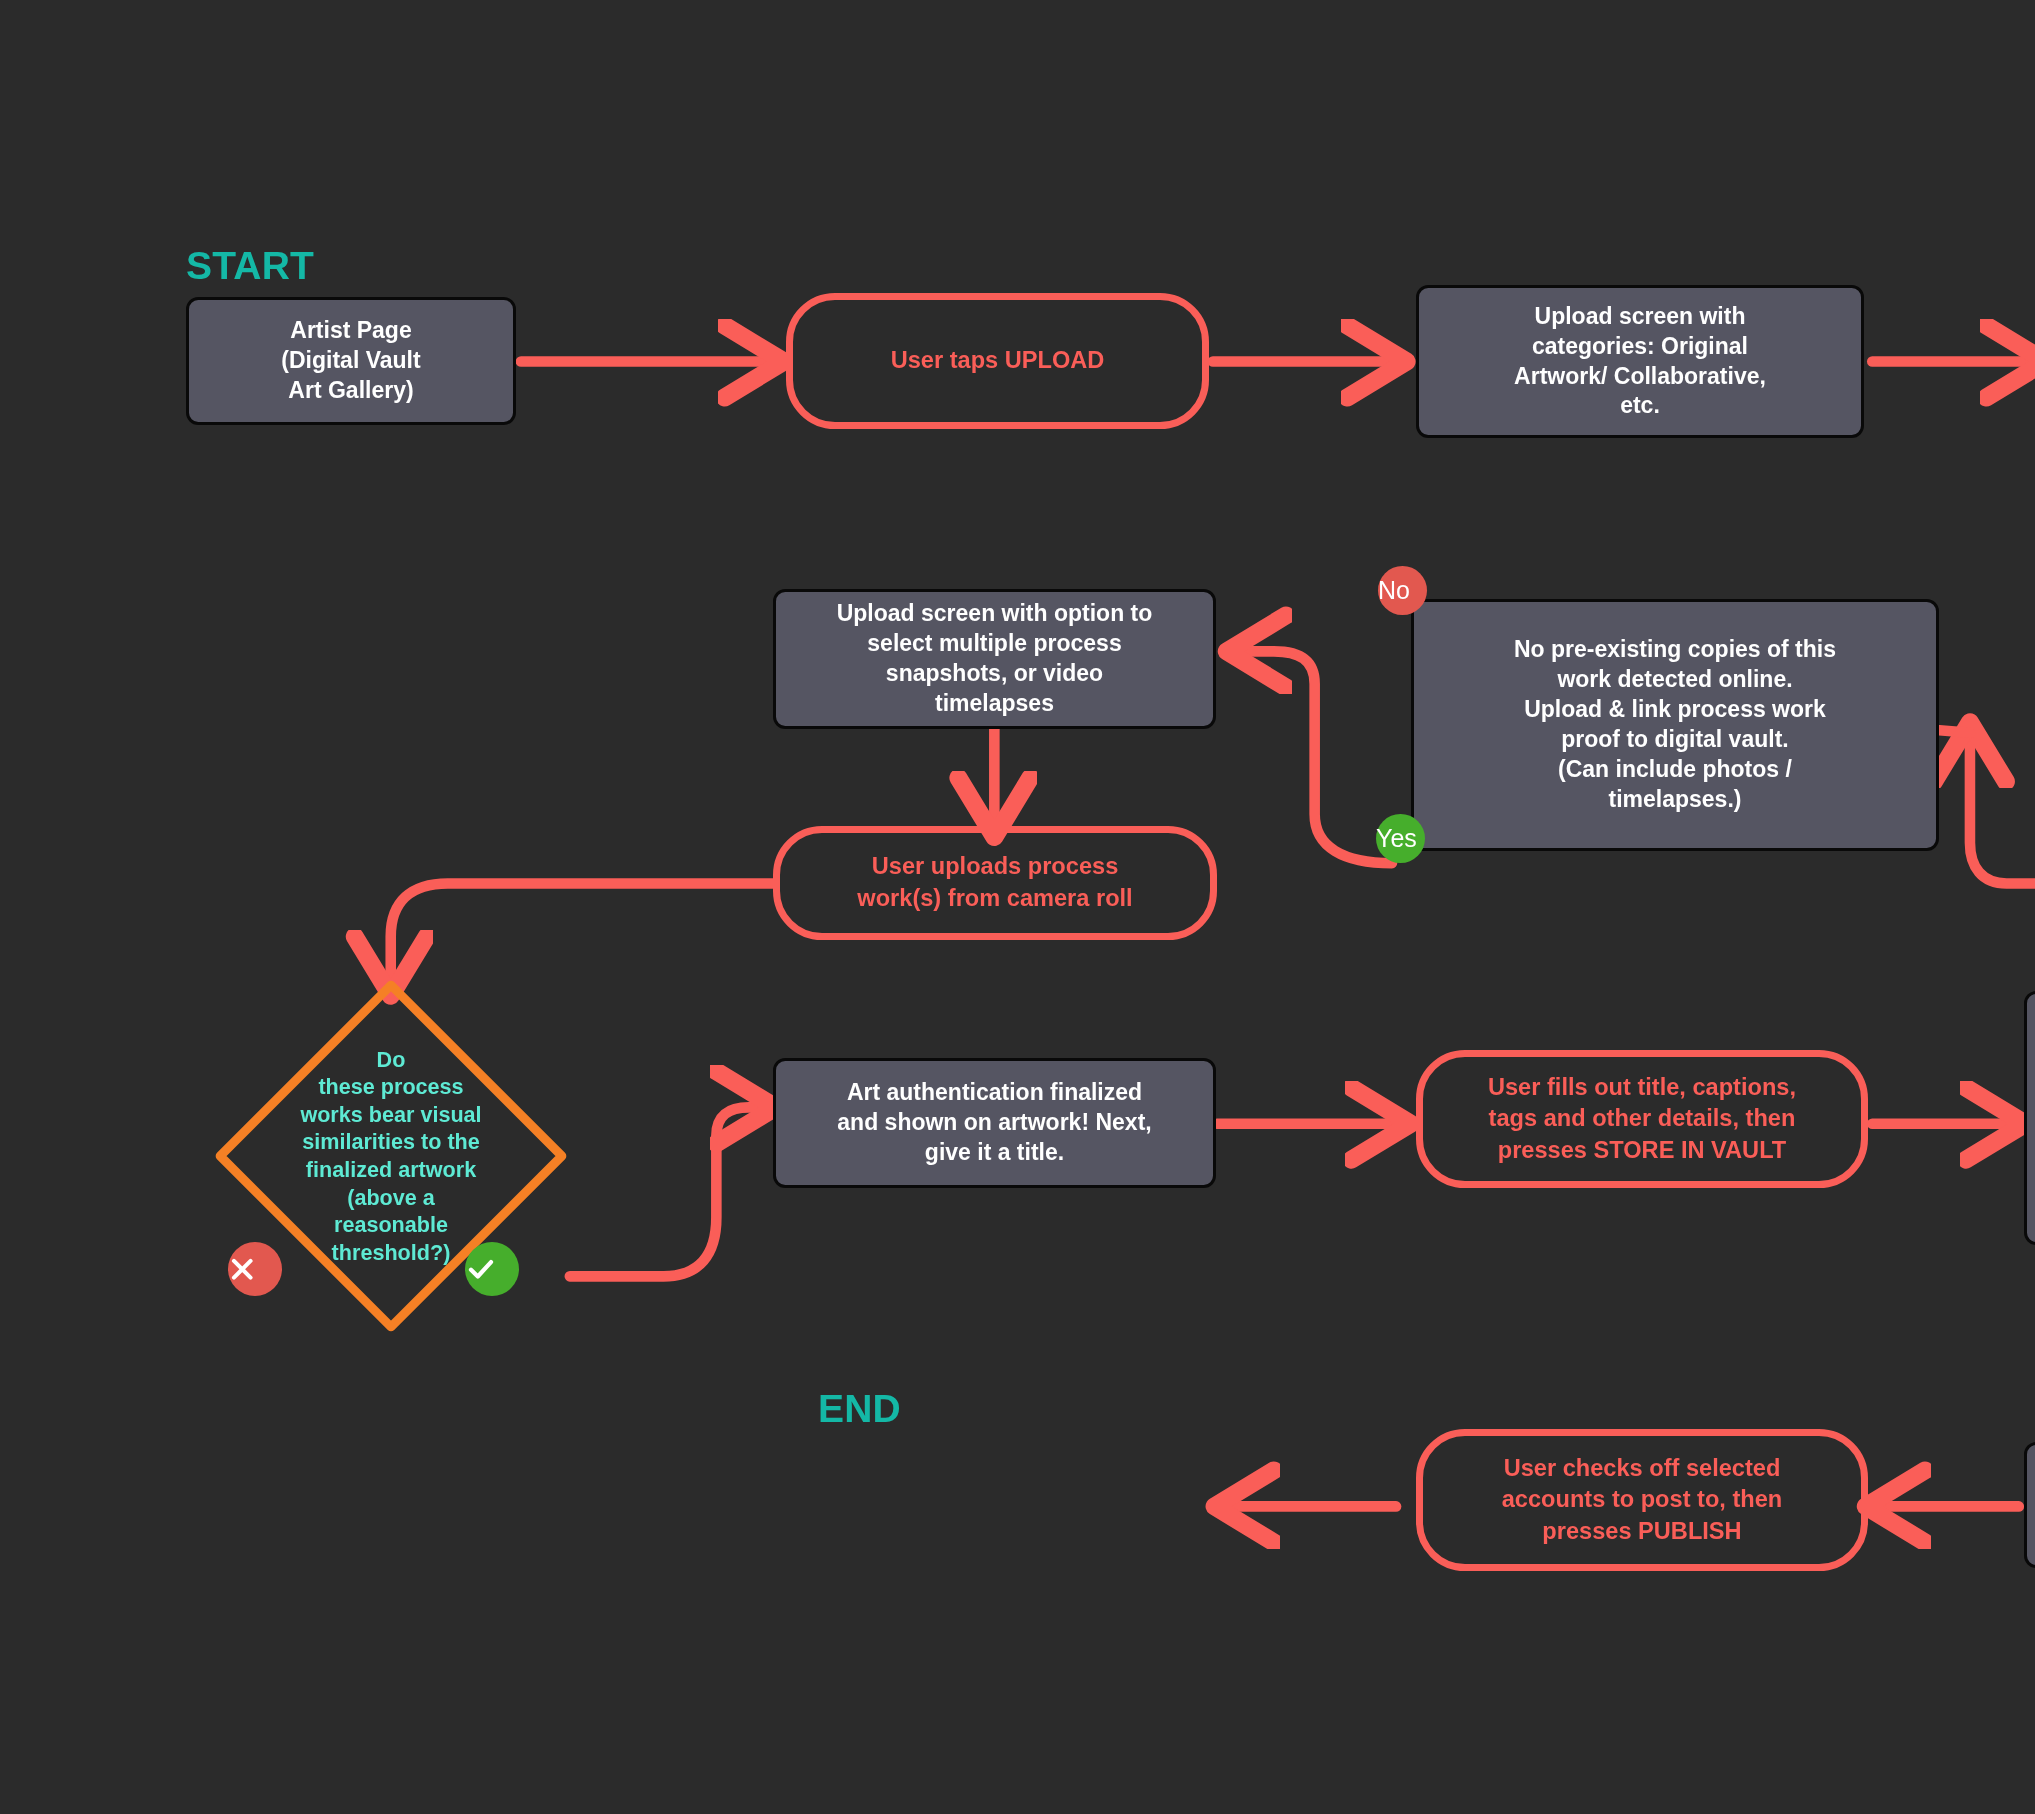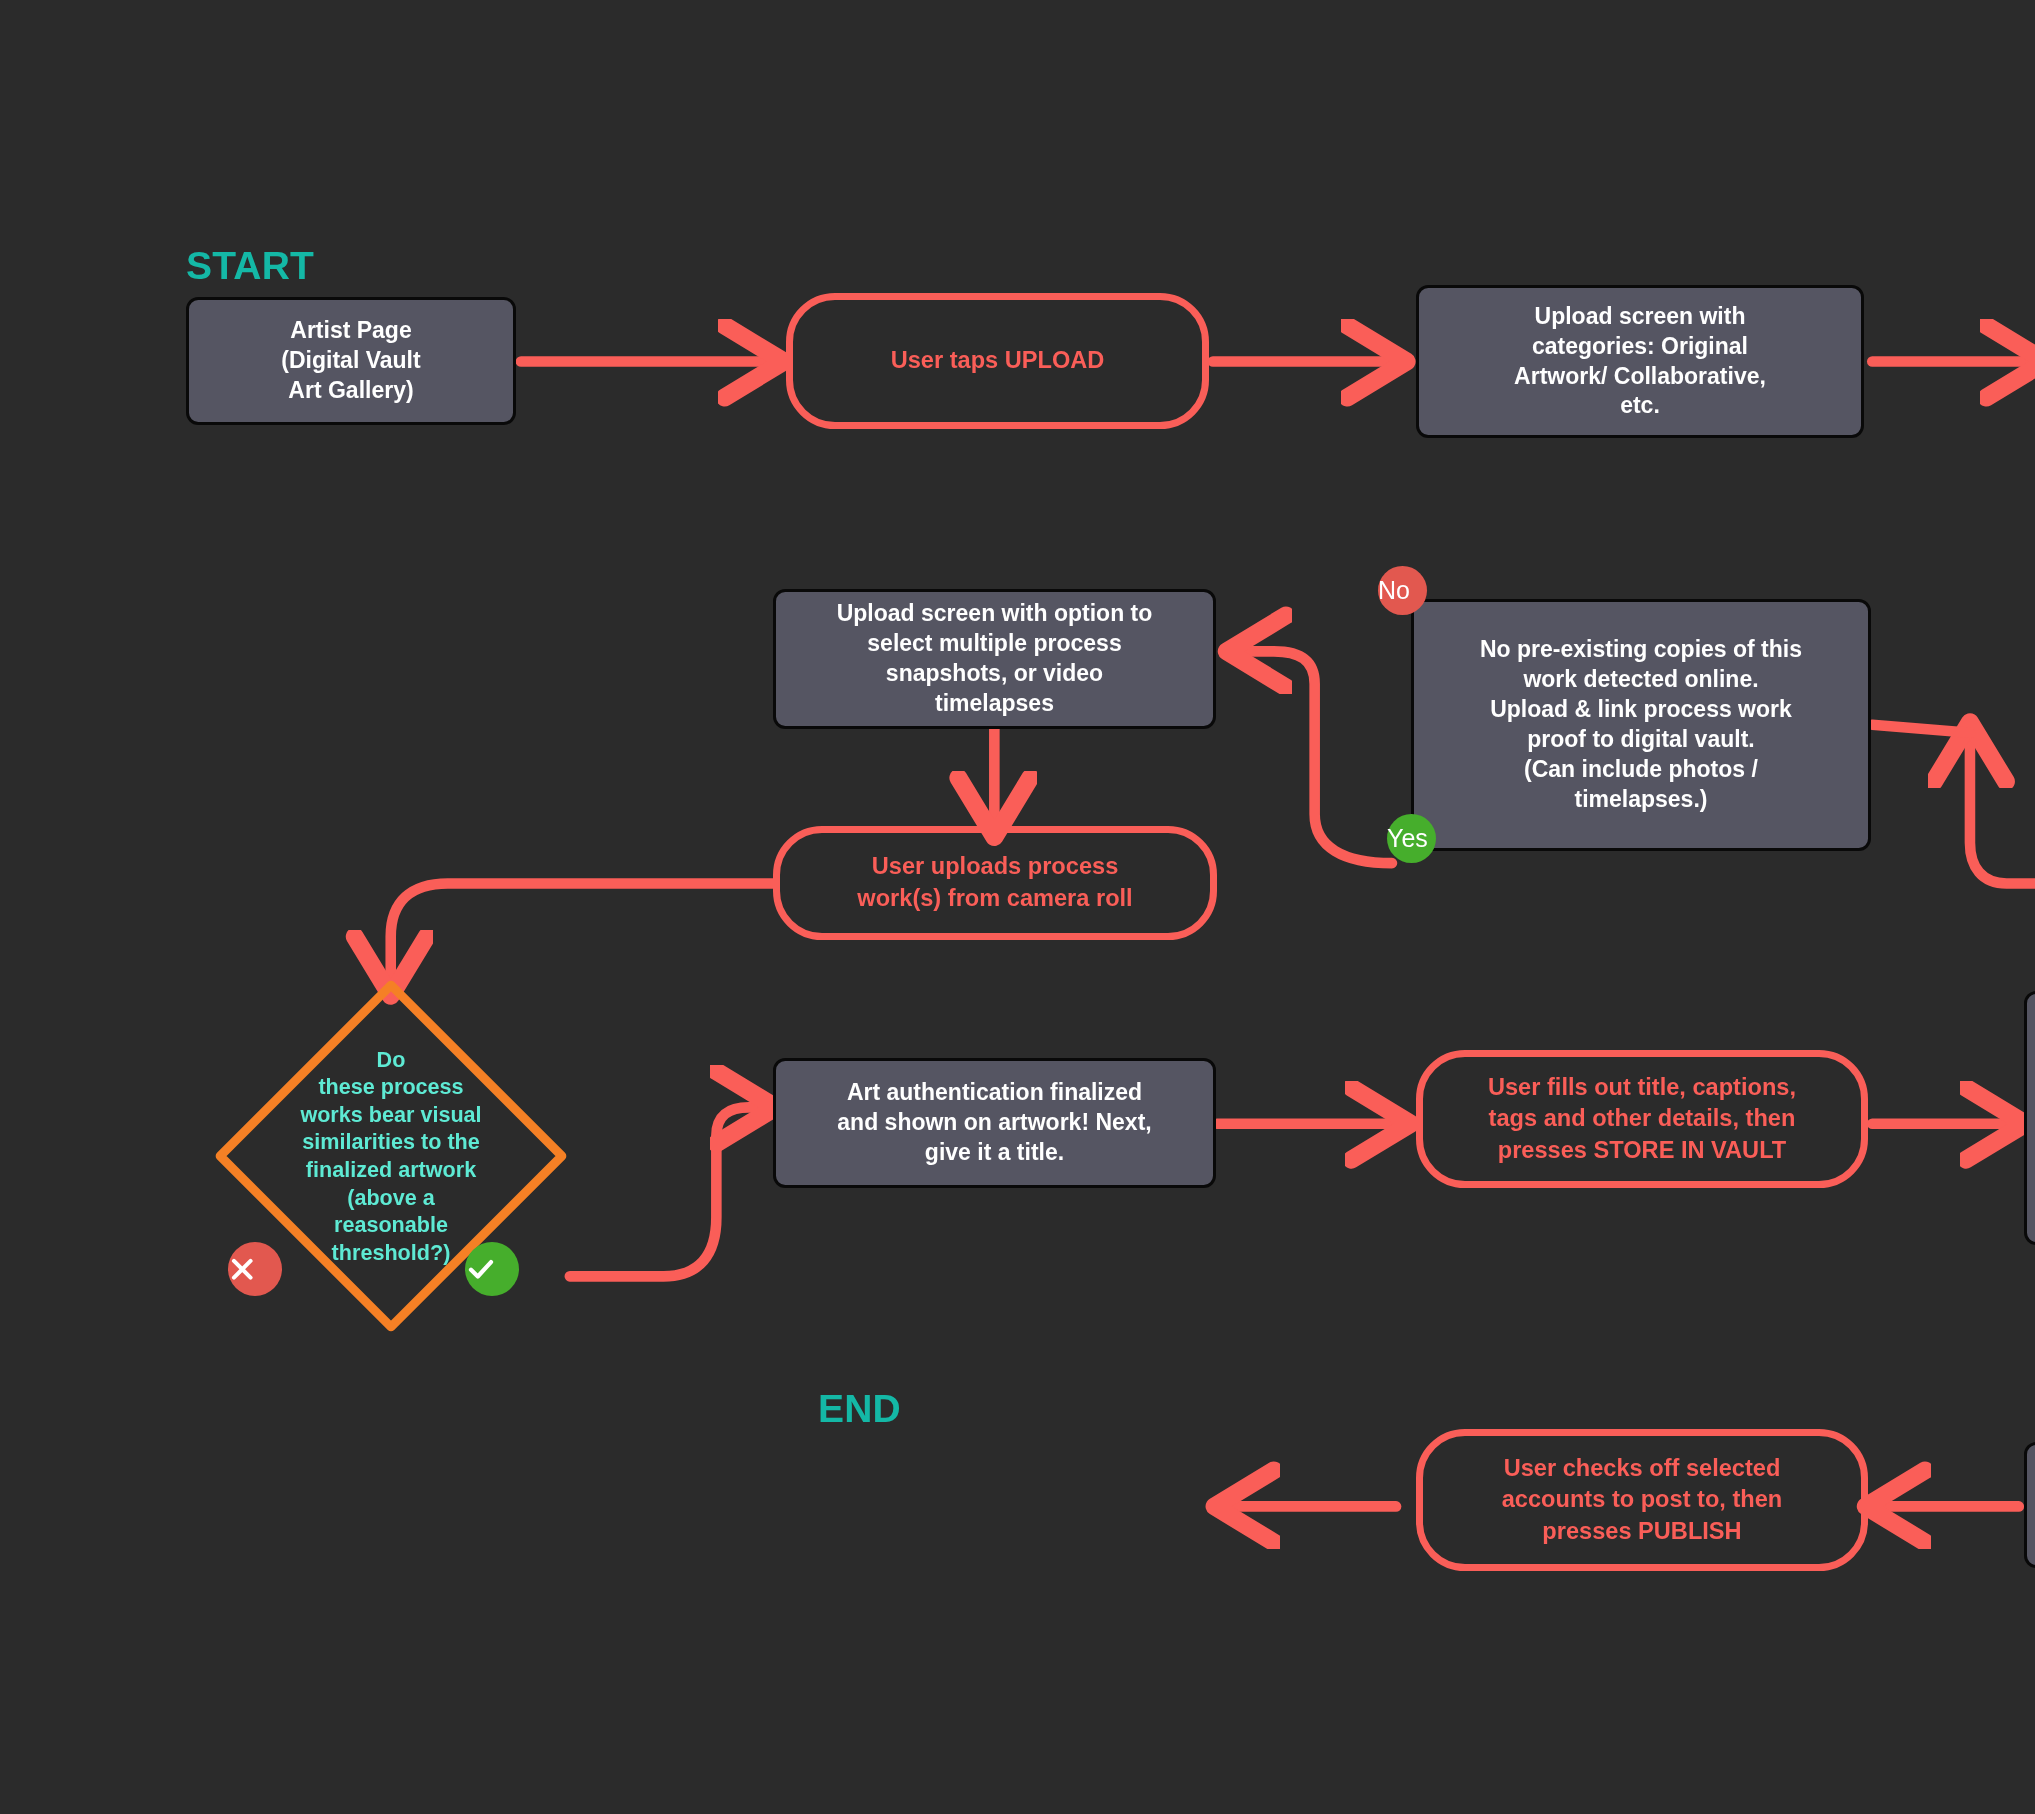--- a/index.html
+++ b/index.html
@@ -166,27 +166,27 @@
   <div class="caption" style="left:186px; top:244px; font-size:39px;">START</div>
 
   <div class="caption" style="left:818px; top:1387px; font-size:39px;">END</div>
 
   <div class="node n-action" style="left:786px; top:293px; width:423px; height:136px; font-size:23.6px;">User taps UPLOAD</div>
 
   <div class="node n-screen" style="left:186px; top:297px; width:330px; height:128px; font-size:23px;">Artist Page<br>(Digital Vault<br>Art Gallery)</div>
 
   <div class="node n-screen" style="left:1416px; top:285px; width:448px; height:153px; font-size:23px;">Upload screen with<br>categories: Original<br>Artwork/ Collaborative,<br>etc.</div>
 
-  <div class="node n-screen" style="left:1411px; top:599px; width:460px; height:252px; font-size:23px;">No pre-existing copies of this<br>work detected online.<br>Upload &amp; link process work<br>proof to digital vault.<br>(Can include photos /<br>timelapses.)</div>
+  <div class="node n-screen" style="left:1411px; top:599px; width:528px; height:252px; font-size:23px;">No pre-existing copies of this<br>work detected online.<br>Upload &amp; link process work<br>proof to digital vault.<br>(Can include photos /<br>timelapses.)</div>
 
   <div class="badge badge-red" style="left:1378px; top:566px; width:49px; height:49px; font-size:25px;">
       <span>No</span>
     </div>
 
-  <div class="badge badge-green" style="left:1376px; top:814px; width:49px; height:49px; font-size:25px;margin-left:11px;">
+  <div class="badge badge-green" style="left:1376px; top:814px; width:49px; height:49px; font-size:25px;">
       <span>Yes</span>
     </div>
 
   <div class="node n-screen" style="left:773px; top:589px; width:443px; height:140px; font-size:23px;">Upload screen with option to<br>select multiple process<br>snapshots, or video<br>timelapses</div>
 
   <div class="node n-action" style="left:773px; top:826px; width:444px; height:114px; font-size:23.6px;">User uploads process<br>work(s) from camera roll</div>
 
   <div class="node n-decision" style="left:212px; top:977px; width:358px; height:358px; font-size:21.6px;">
     <svg class="diamond" viewBox="0 0 880 880" preserveAspectRatio="none">
       <path d="M440,20 L860,440 L440,860 L20,440 Z" fill="none" stroke="#f58025" stroke-width="22" stroke-linejoin="round"></path>

